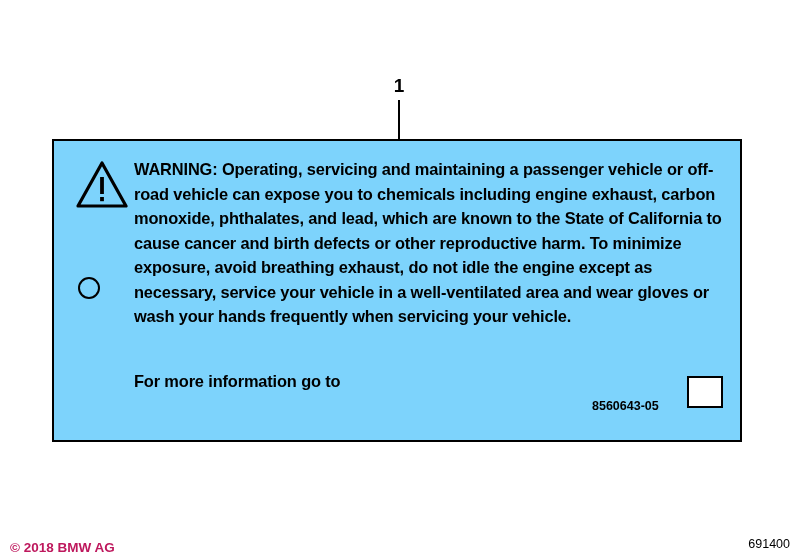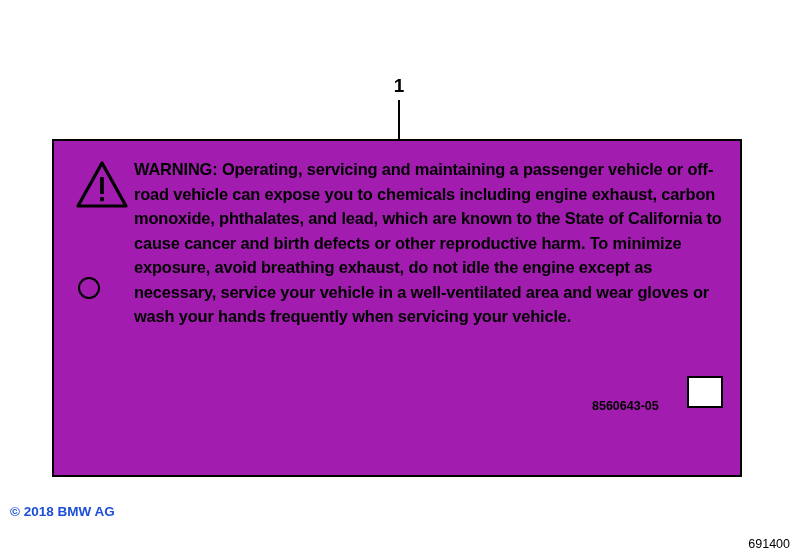--- a/index.html
+++ b/index.html
@@ -39,22 +39,22 @@
     height: 40px;
     background: #000000;
   }
 
   
   .label-plate {
     position: absolute;
     left: 52px;
     top: 139px;
     width: 690px;
-    height: 338px;
-    background: #a21caf;
+    height: 303px;
+    background: #7dd3fc;
     border: 2px solid #000000;
     box-sizing: border-box;
   }
 
   
   .warning-triangle {
     position: absolute;
     left: 22px;
     top: 20px;
     width: 52px;
@@ -122,24 +122,24 @@
     height: 32px;
     border: 2px solid #000000;
     background: #ffffff;
     box-sizing: border-box;
   }
 
   
   .footer-copyright {
     position: absolute;
     left: 10px;
-    top: 504px;
+    top: 540px;
     font-size: 13.5px;
     font-weight: bold;
-    color: #1d4ed8;
+    color: #be185d;
     white-space: nowrap;
   }
   .footer-code {
     position: absolute;
     right: 10px;
     top: 537px;
     font-size: 12.5px;
     color: #000000;
     white-space: nowrap;
   }
@@ -160,20 +160,21 @@
         <rect x="24.1" y="16" width="3.8" height="17" fill="#000000"></rect>
         <rect x="24.1" y="36" width="3.8" height="4.2" fill="#000000"></rect>
       </svg>
     </div>
 
     <div class="hole-marker"></div>
 
     <div class="warning-text"><span class="lead">WARNING:</span><span> Operating, servicing and maintaining a passenger vehicle or off-road vehicle can expose you to chemicals including engine exhaust, carbon monoxide, phthalates, and lead, which are known to the State of California to cause cancer and birth defects or other reproductive harm. To minimize exposure, avoid breathing exhaust, do not idle the engine except as necessary, service your vehicle in a well-ventilated area and wear gloves or wash your hands frequently when servicing your vehicle.</span></div>
 
     <div class="more-info">
+      <div>For more information go to</div>
     </div>
 
     <div class="part-number">8560643-05</div>
 
     <div class="check-box"></div>
   </div>
 
   <div class="footer-copyright">© 2018 BMW AG</div>
   <div class="footer-code">691400</div>
 

